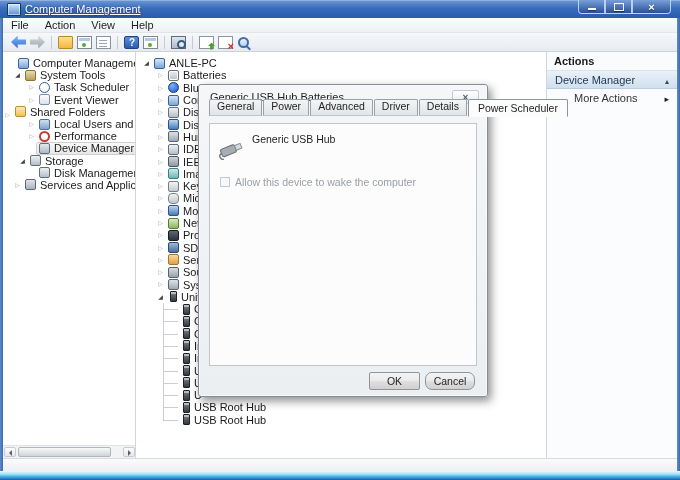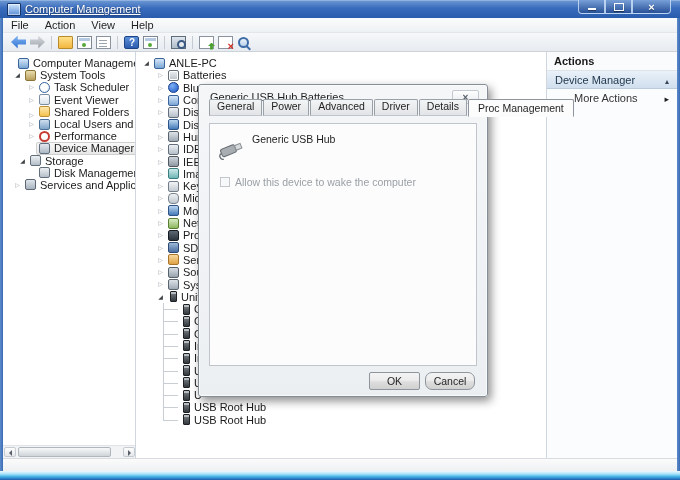--- a/index.html
+++ b/index.html
@@ -190,21 +190,21 @@
               <span class="tl">Task Scheduler</span>
             </span>
           </div>
           <div class="trow" style="height: 12.2px; padding-left: 24px;">
             <span class="exp">▷</span>
             <span class="cnt">
               <span class="ti" data-icon="event-viewer"></span>
               <span class="tl">Event Viewer</span>
             </span>
           </div>
-          <div class="trow" style="height: 12.2px; padding-left: 24px; align-items: flex-end;">
+          <div class="trow" style="height: 12.2px;  align-items: flex-end;">
             <span class="exp">▷</span>
             <span class="cnt">
               <span class="ti" data-icon="shared-folders"></span>
               <span class="tl">Shared Folders</span>
             </span>
           </div>
           <div class="trow" style="height: 12.2px; padding-left: 24px;">
             <span class="exp">▷</span>
             <span class="cnt">
               <span class="ti" data-icon="users-groups"></span>
@@ -488,21 +488,21 @@
 
   <div class="dialog">
     <div class="dtitle">Generic USB Hub Batteries</div>
     <span class="dclose">×</span>
     <div class="tabs" id="dtabs">
         <span class="tab">General</span>
         <span class="tab">Power</span>
         <span class="tab">Advanced</span>
         <span class="tab">Driver</span>
         <span class="tab">Details</span>
-        <span class="tab active">Proc Management</span>
+        <span class="tab active">Power Scheduler</span>
       </div>
     <div class="tabpage">
       <svg class="usbicon" width="30" height="24" viewBox="0 0 30 24">
         <g transform="rotate(-22 15 14)">
           <rect x="3" y="9" width="15" height="8" rx="2" fill="#a8adb2" stroke="#62686e" stroke-width="1"></rect>
           <rect x="18" y="10.5" width="6" height="5" fill="#d8dbde" stroke="#8a9095" stroke-width="1"></rect>
           <path d="M3 13 C -1 13 0 19 3 19" fill="none" stroke="#6b7177" stroke-width="1.4"></path>
         </g>
       </svg>
       <div class="devname">Generic USB Hub</div>

